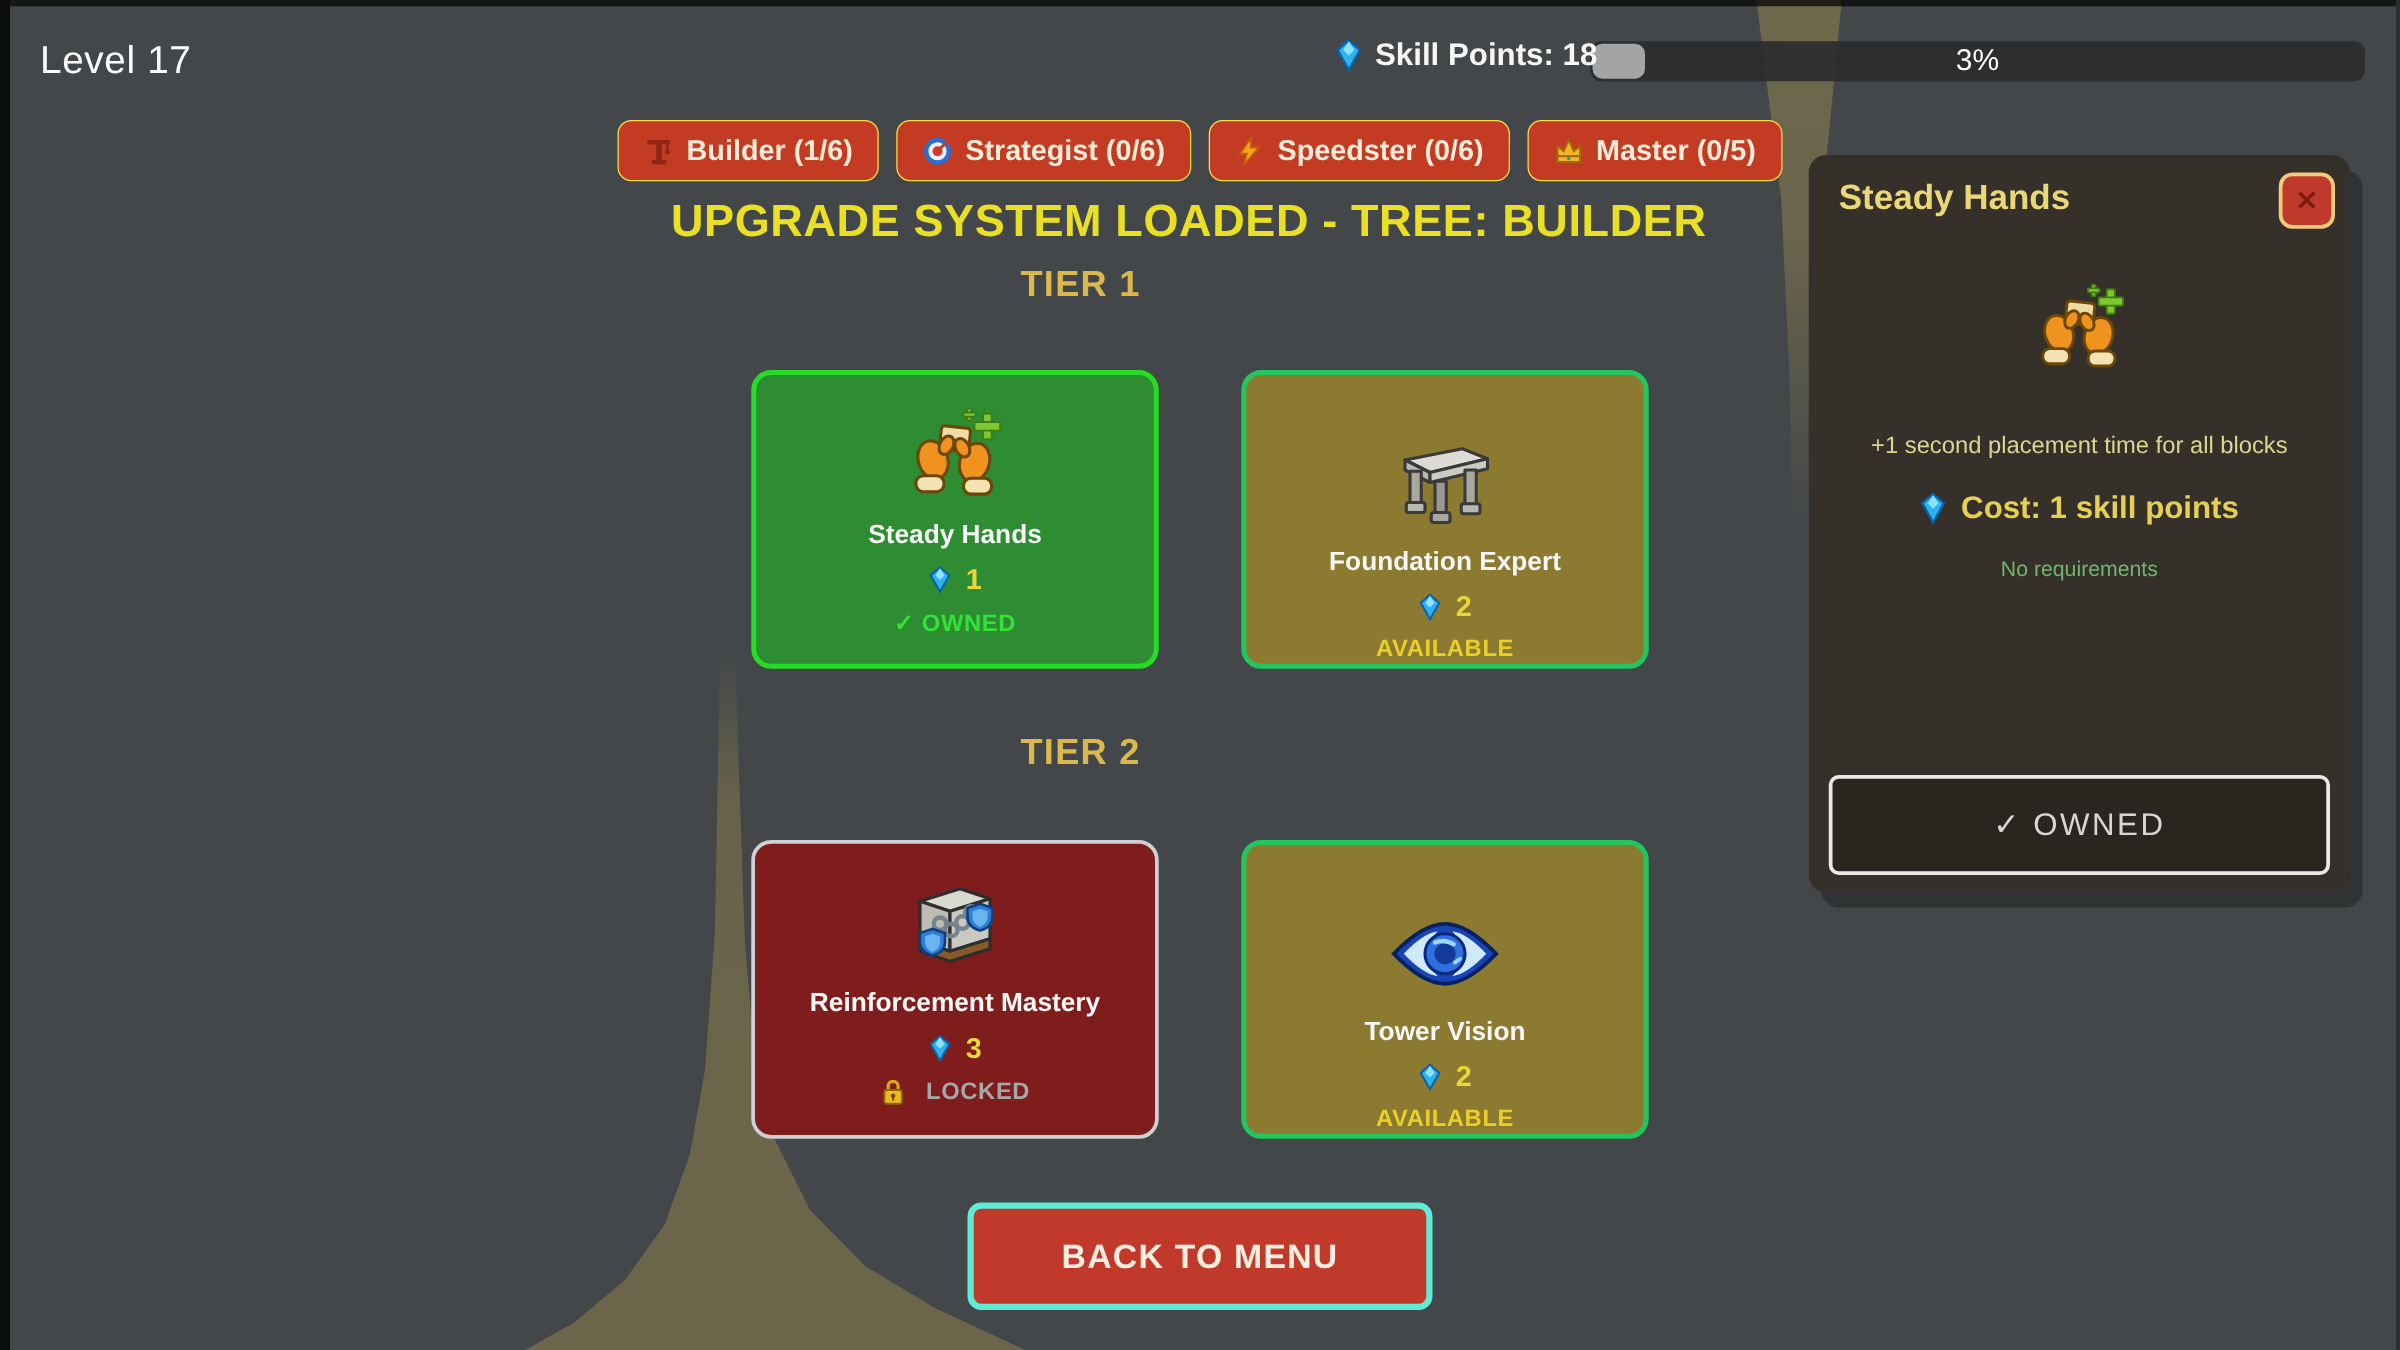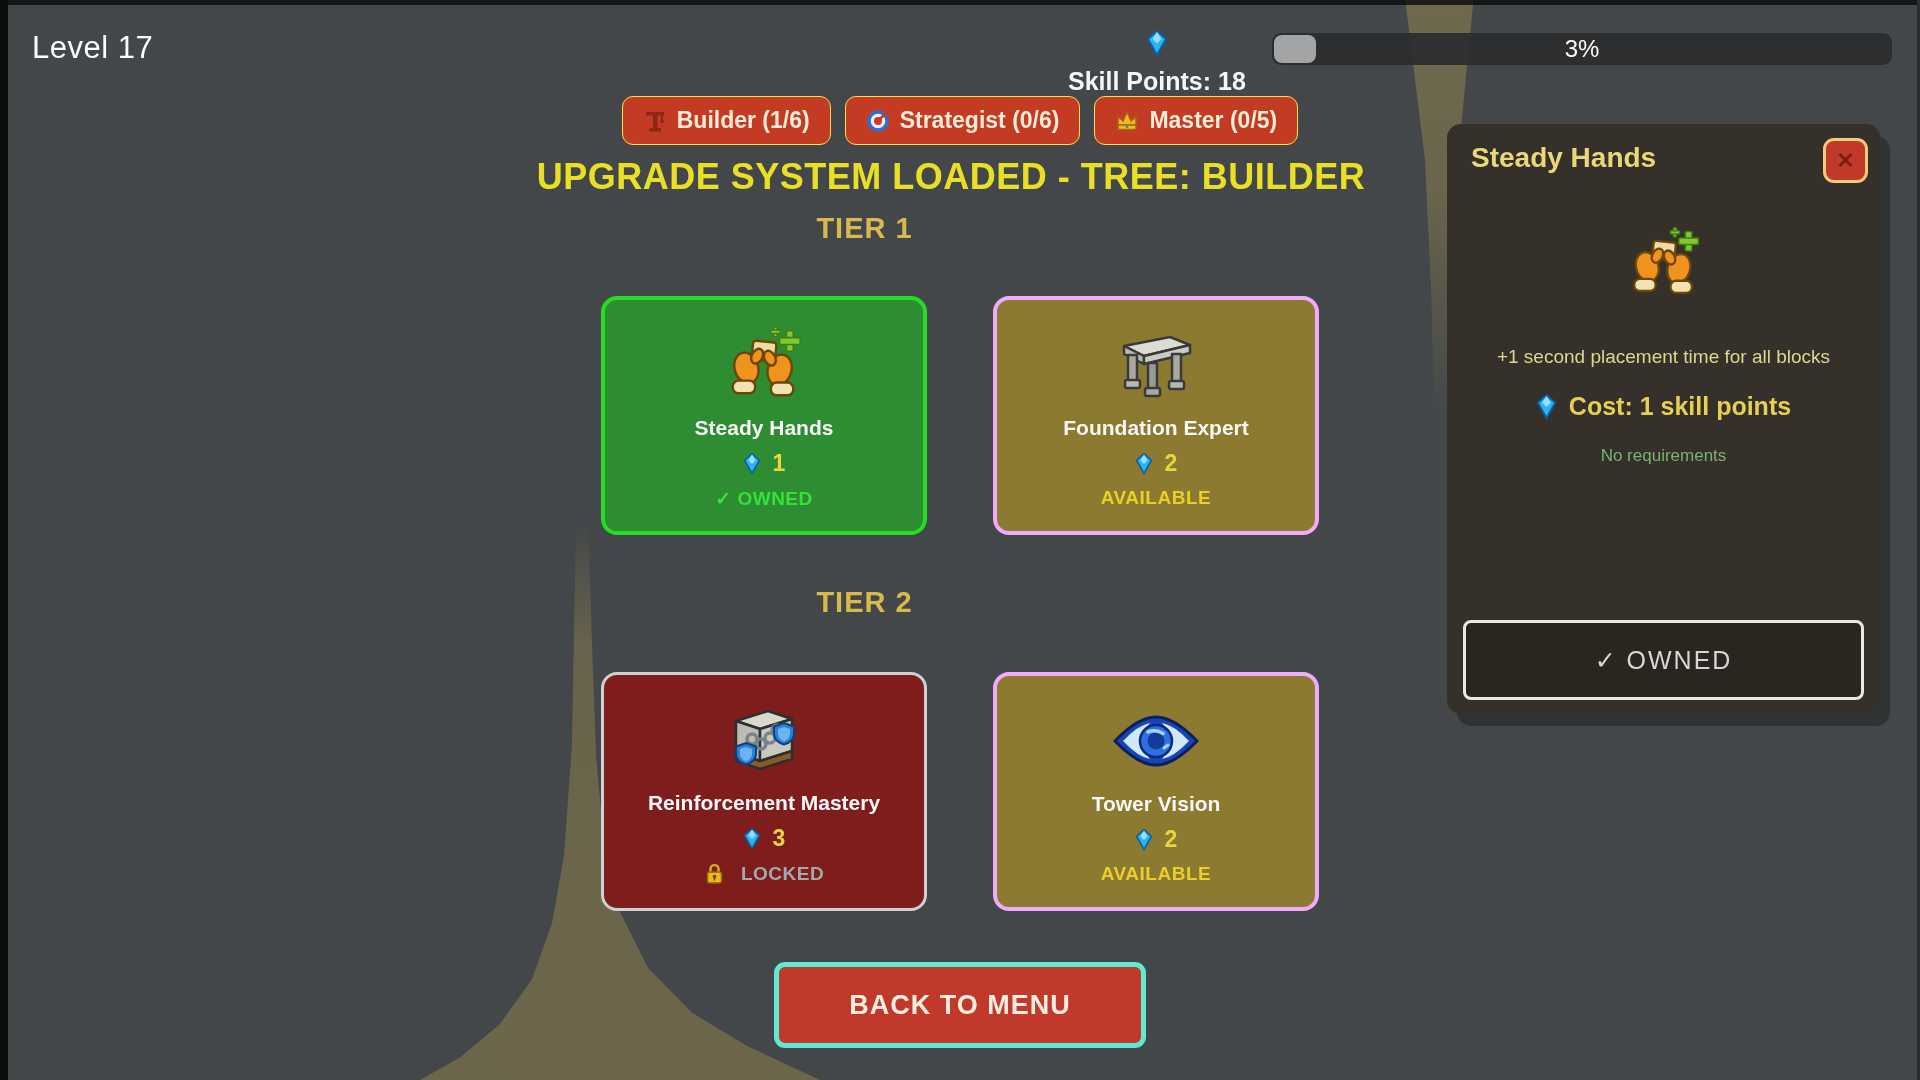--- a/index.html
+++ b/index.html
@@ -25,21 +25,21 @@
     position:absolute; left:420px; top:520px; width:400px; height:560px; z-index:1;
     background:linear-gradient(to bottom, rgba(110,103,75,0) 0%, rgba(110,103,75,.85) 22%, rgba(110,103,75,.95) 60%);
     clip-path:polygon(39% 0,42% 0,43% 22%,44% 42%,46% 58%,50% 70%,57% 80%,68% 88%,82% 94%,100% 100%,0 100%,10% 96%,20% 90%,28% 82%,33% 72%,36% 60%,38% 40%,38.5% 20%);
   }
 
   
   .level-label {
     position:absolute; left:32px; top:30px; z-index:3;
     font-size:31px; font-weight:500; color:#fbfbfb; letter-spacing:.5px;
   }
-  .sp-group { position:absolute; left:1068px; top:30px; z-index:3; display:flex; align-items:center; gap:10px;flex-direction:column; }
+  .sp-group { position:absolute; left:1068px; top:30px; z-index:3; display:flex; align-items:center; gap:10px; }
   .sp-label { font-size:25px; font-weight:700; color:#f6f6f6; }
   .xp-bar {
     position:absolute; left:1272px; top:33px; width:620px; height:32px; z-index:2;
     background:rgba(42,45,47,.92); border-radius:9px;
   }
   .xp-fill {
     position:absolute; left:2px; top:2px; width:42px; height:28px;
     background:#a2a4a5; border-radius:8px;
   }
   .xp-text {
@@ -78,21 +78,21 @@
   .card-row { position:absolute; left:0; width:1920px; z-index:2; display:flex; justify-content:center; gap:66px; }
   .row-tier1 { top:296px; }
   .row-tier2 { top:672px; }
 
   .skill-card {
     width:326px; height:239px; border-radius:16px; cursor:pointer;
     display:flex; flex-direction:column; align-items:center;
     padding-top:22px;
   }
   .skill-card.owned     { background:#2e8c33; border:4px solid #26dc26; }
-  .skill-card.available { background:#8b7a30; border:4px solid #f0abfc; }
+  .skill-card.available { background:#8b7a30; border:4px solid #22c55e;justify-content:flex-end; }
   .skill-card.locked    { background:#7f1d1d; border:3px solid #ced1d3; }
 
   .card-icon { height:86px; display:flex; align-items:center; justify-content:center; }
   .card-name { margin-top:8px; font-size:21px; font-weight:700; color:#f7f7f7; }
   .card-cost { margin-top:10px; display:flex; align-items:center; gap:12px; }
   .card-cost-num { font-size:23px; font-weight:700; color:#e8d63c; }
   .card-status { margin-top:10px; display:flex; align-items:center; gap:8px; font-size:19px; font-weight:700; letter-spacing:.5px; }
   .status-owned     { color:#35e23a; }
   .status-available { color:#eace2a; }
   .status-locked    { color:#a5a8aa;gap:16px; }
@@ -269,20 +269,26 @@
     <span>Builder (1/6)</span>
   </button>
   <button class="tab">
     <svg width="24" height="24" viewBox="0 0 24 24">
         <use href="#target"></use>
       </svg>
     <span>Strategist (0/6)</span>
   </button>
   <button class="tab">
     <svg width="24" height="24" viewBox="0 0 24 24">
+        <use href="#lightning"></use>
+      </svg>
+    <span>Speedster (0/6)</span>
+  </button>
+  <button class="tab">
+    <svg width="24" height="24" viewBox="0 0 24 24">
         <use href="#crown"></use>
       </svg>
     <span>Master (0/5)</span>
   </button>
 </div>
 
 <div class="page-title">UPGRADE SYSTEM LOADED - TREE: BUILDER</div>
 <div class="tier-label tier-1-label">TIER 1</div>
 <div class="tier-label tier-2-label">TIER 2</div>
 

